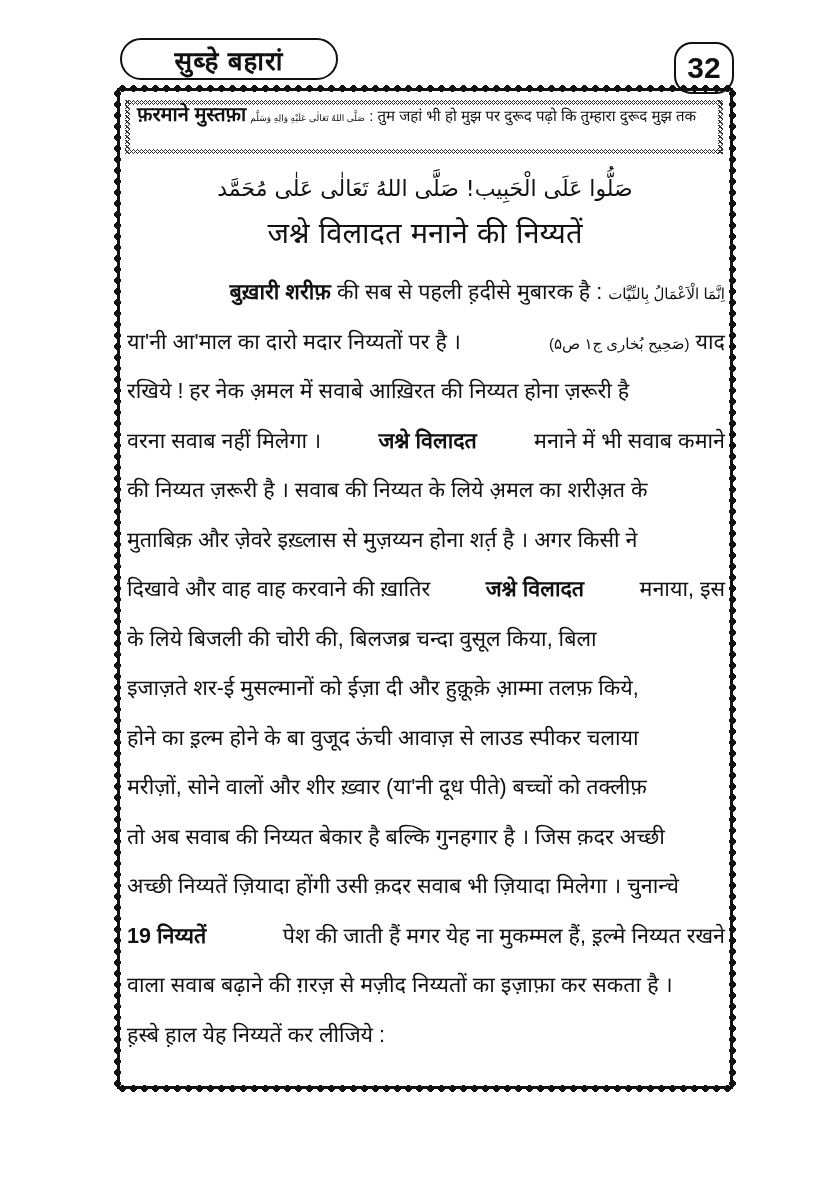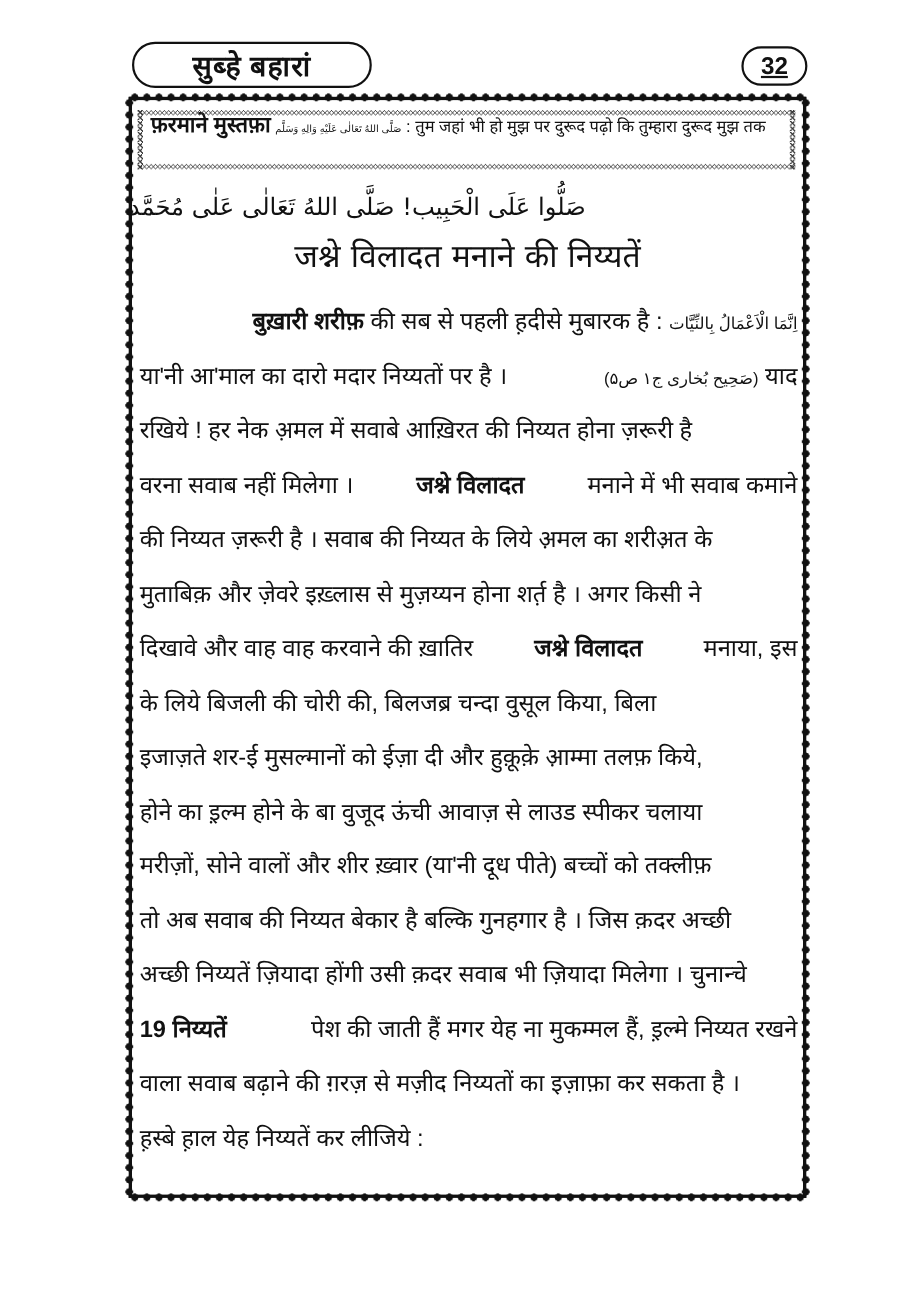--- a/index.html
+++ b/index.html
@@ -1,28 +1,28 @@
 <!DOCTYPE html>
 <html><head>
 <meta charset="utf-8">
 <style>
   html, body { margin:0; padding:0; background:#ffffff; }
   body { width:839px; height:1191px; position:relative; overflow:hidden; font-family:"DejaVu Sans", sans-serif; color:#111; }
 
   .title-pill {
     position:absolute; left:120px; top:38px; width:218px; height:42px;
     border:2.5px solid #111; border-radius:22px; box-sizing:border-box;
-    display:flex; align-items:center; justify-content:center;
-    font-family:Liberation Serif, serif; font-size:26px; font-weight:bold; letter-spacing:1px;
+    display:flex; align-items:flex-end; justify-content:center;
+    font-family:Liberation Sans, sans-serif; font-size:26px; font-weight:bold; letter-spacing:1px;
   }
   .page-pill {
-    position:absolute; left:674px; top:42px; width:60px; height:36px;
+    position:absolute; left:674px; top:42px; width:60px; height:52px;
     border:2.5px solid #111; border-radius:18px; box-sizing:border-box;
     display:flex; align-items:center; justify-content:center;
-    font-family:"Liberation Sans", sans-serif; font-size:22px; font-weight:bold;text-decoration:underline;
+    font-family:"Liberation Sans", sans-serif; font-size:30px; font-weight:bold;
   }
 
   .frame {
     position:absolute; left:117px; top:88px; width:616px; height:1001px;
     box-sizing:border-box;
   }
   .beads { position:absolute; background:#111; }
   .beads.top, .beads.bottom { left:0; right:0; height:3px; }
   .beads.left, .beads.right { top:0; bottom:0; width:3px; }
   .beads.top { top:0; } .beads.bottom { bottom:0; }
@@ -45,21 +45,21 @@
     background-image: linear-gradient(45deg, transparent 50%, #333 50%, #333 62%, transparent 62%), linear-gradient(-45deg, transparent 50%, #333 50%, #333 62%, transparent 62%);
     background-size:5px 5px; }
   .zig.top { top:0; } .zig.bottom { bottom:0; } .zig.left { left:0; } .zig.right { right:0; }
   .notice-line1 { font-family:"Liberation Sans", sans-serif; font-size:15px; line-height:19px; white-space:nowrap; }
   .notice-label { font-weight:bold; font-size:20px; }
   .notice-salawat { font-size:9px; }
   .notice-line2 { display:flex; justify-content:space-between; font-family:"Liberation Sans", sans-serif; font-size:15px; line-height:19px; }
   .notice-source { font-size:13px; padding-right:10px; }
 
   .arabic-line {
-    position:absolute; left:0; right:0; top:88px; text-align:left;
+    position:absolute; left:0; right:0; top:88px; text-align:center;
     font-family:"DejaVu Sans", sans-serif; font-size:22px; direction:rtl;
   }
   .heading {
     position:absolute; left:0; right:0; top:124px; text-align:center;
     font-family:"DejaVu Sans", sans-serif; font-size:29px; font-weight:normal;
   }
 
   .body-text { position:absolute; left:10px; right:8px; top:178px; }
   .line {
     height:49.5px; display:flex; justify-content:space-between; align-items:center;

